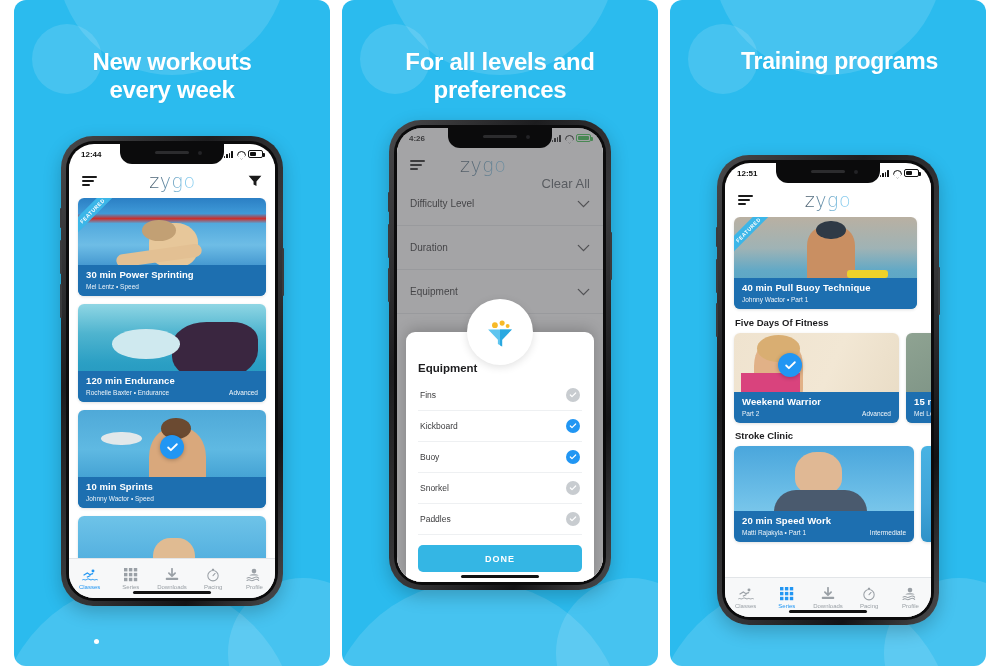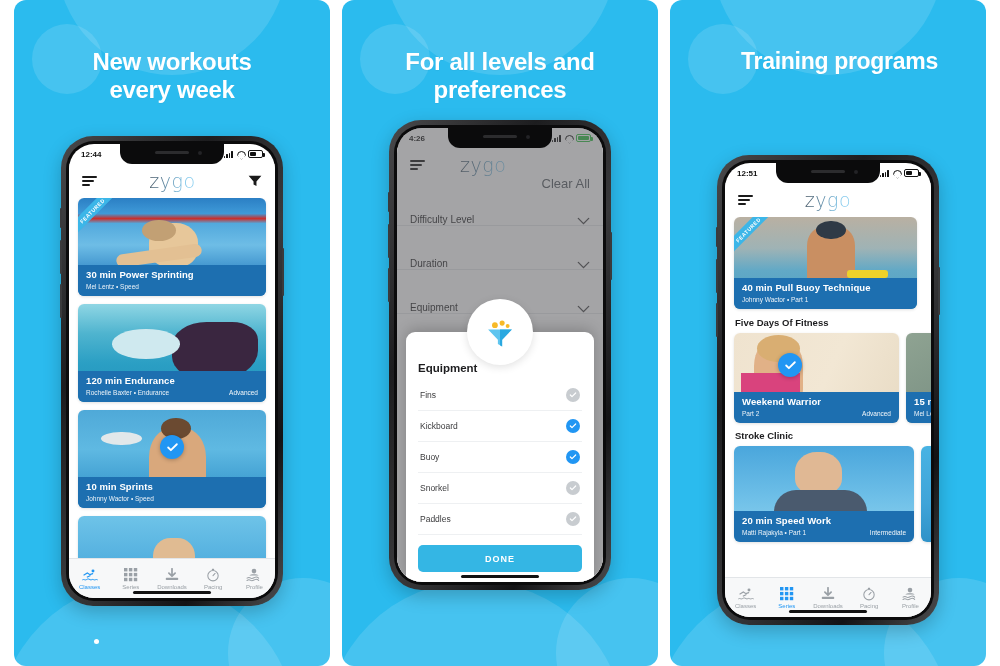--- a/index.html
+++ b/index.html
@@ -231,21 +231,21 @@
   }
   .tab { flex:1; text-align:center; display:flex; flex-direction:column; align-items:center; gap:2px;}
   .tab .tl { font-size:6px; color:#9aa0a6; }
   .tab.active .tl { color:#2196f3; }
   .tab svg { width:16px; height:14px; }
   .home-ind { position:absolute; left:50%; transform:translateX(-50%); bottom:4px; width:78px; height:3px; border-radius:2px; background:#111; z-index:40;}
 
   
   .dimmed { position:absolute; inset:0; background:rgba(90,90,92,0.55); z-index:26; }
   .filter-row {
-    height:44px; display:flex; align-items:flex-end; justify-content:space-between;
+    height:44px; display:flex; align-items:center; justify-content:space-between;
     padding:0 13px; border-bottom:1px solid #e6e8ea; background:#fff;
     font-size:10px; color:#2b2b2d;
   }
   .chev { width:13px; height:8px; }
   .sheet {
     position:absolute; left:9px; right:9px; bottom:0;
     background:#fff; border-radius:9px 9px 0 0;
     z-index:28; padding:30px 12px 10px 12px;
     box-shadow:0 -3px 14px rgba(0,0,0,.2);
   }

